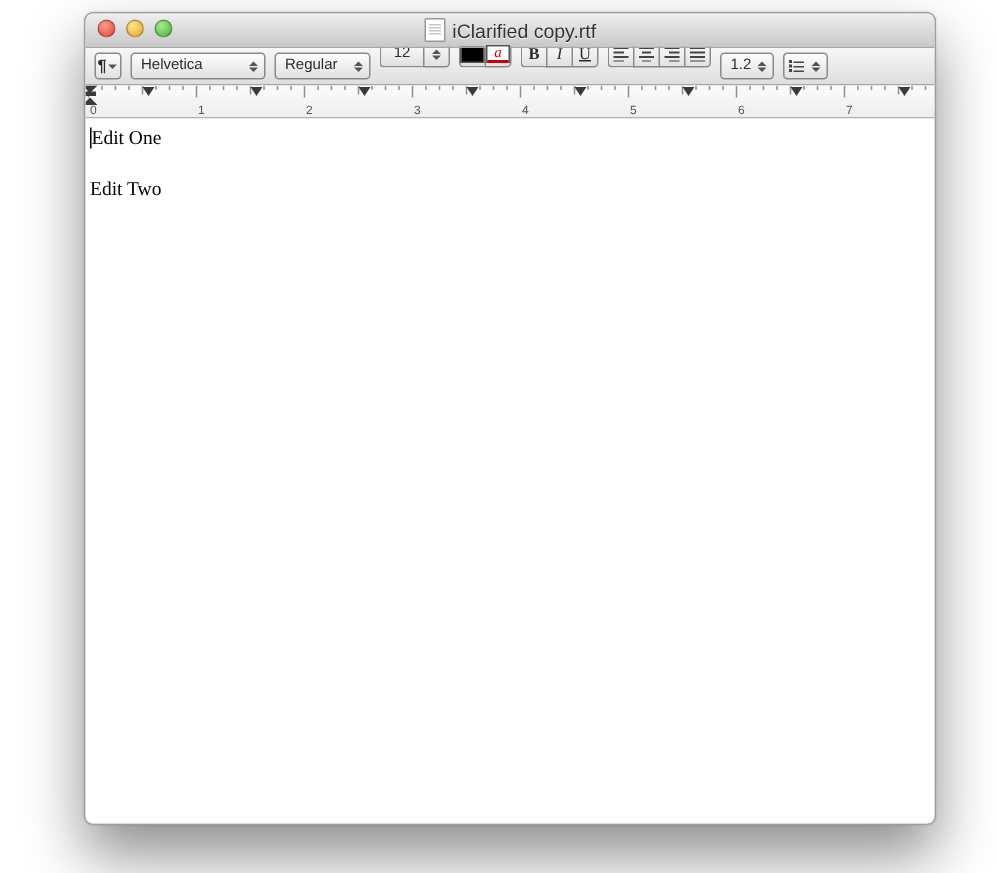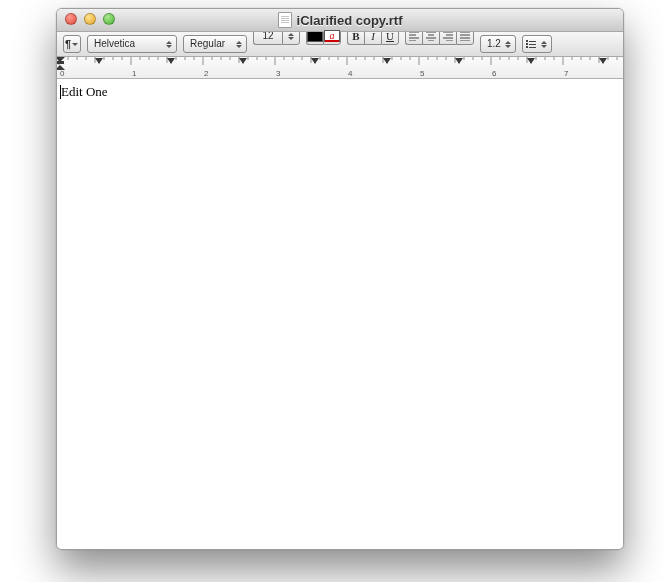--- a/index.html
+++ b/index.html
@@ -27,21 +27,21 @@
     height:22px;flex:0 0 22px;
     background:linear-gradient(to bottom,var(--titlebar-top),var(--titlebar-bot));
     border-bottom:1px solid #a8a8a8;
     display:flex;align-items:center;position:relative;
   }
   .traffic{display:flex;gap:7px;position:absolute;left:8px;top:4px;}
   .tl{width:12px;height:12px;border-radius:50%;border:1px solid rgba(0,0,0,.25);box-sizing:border-box;}
   .tl.close{background:radial-gradient(circle at 35% 30%,#ff9a90,#e1493a);}
   .tl.min  {background:radial-gradient(circle at 35% 30%,#ffe38f,#e5a428);}
   .tl.zoom {background:radial-gradient(circle at 35% 30%,#a8e88d,#4fb33a);}
-  .title-wrap{flex:1;text-align:center;font-size:13px;color:#333;text-shadow:0 1px 0 #fff;display:flex;align-items:center;justify-content:center;gap:5px;font-weight:bold;}
+  .title-wrap{flex:1;text-align:center;font-size:13px;color:#333;text-shadow:0 1px 0 #fff;display:flex;align-items:center;justify-content:center;gap:5px;}
   .doc-icon{width:12px;height:14px;background:#fff;border:1px solid #9a9a9a;border-radius:1px;position:relative;flex:0 0 auto;}
   .doc-icon::after{content:"";position:absolute;left:2px;right:2px;top:3px;height:1px;background:#c7c7c7;box-shadow:0 2px 0 #c7c7c7,0 4px 0 #c7c7c7,0 6px 0 #c7c7c7;}
   
   .toolbar{
     flex:0 0 24px;height:24px;
     background:linear-gradient(to bottom,var(--toolbar-top),var(--toolbar-bot));
     border-bottom:1px solid #a8a8a8;
     display:flex;align-items:center;gap:6px;padding:0 6px;
     font-size:10px;color:var(--text-dark);
     white-space:nowrap;
@@ -317,16 +317,17 @@
           <span class="ruler-num" style="left: 434px;">6</span>
           <span class="ruler-num" style="left: 506px;">7</span>
         </div>
     </div>
 
     <div class="doc">
       <div class="line">
         <span class="cursor"></span><span>Edit One</span>
       </div>
       <div class="line"><span></span>&nbsp;</div>
+      <div class="line"><span>Edit Two</span></div>
     </div>
 
   </div>
 </div>
 
 </body></html>

